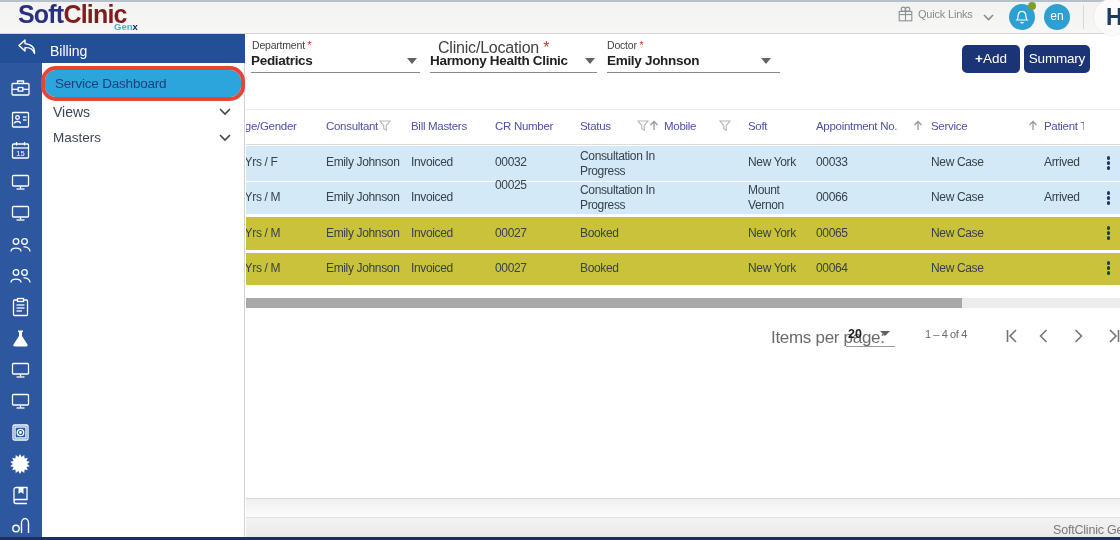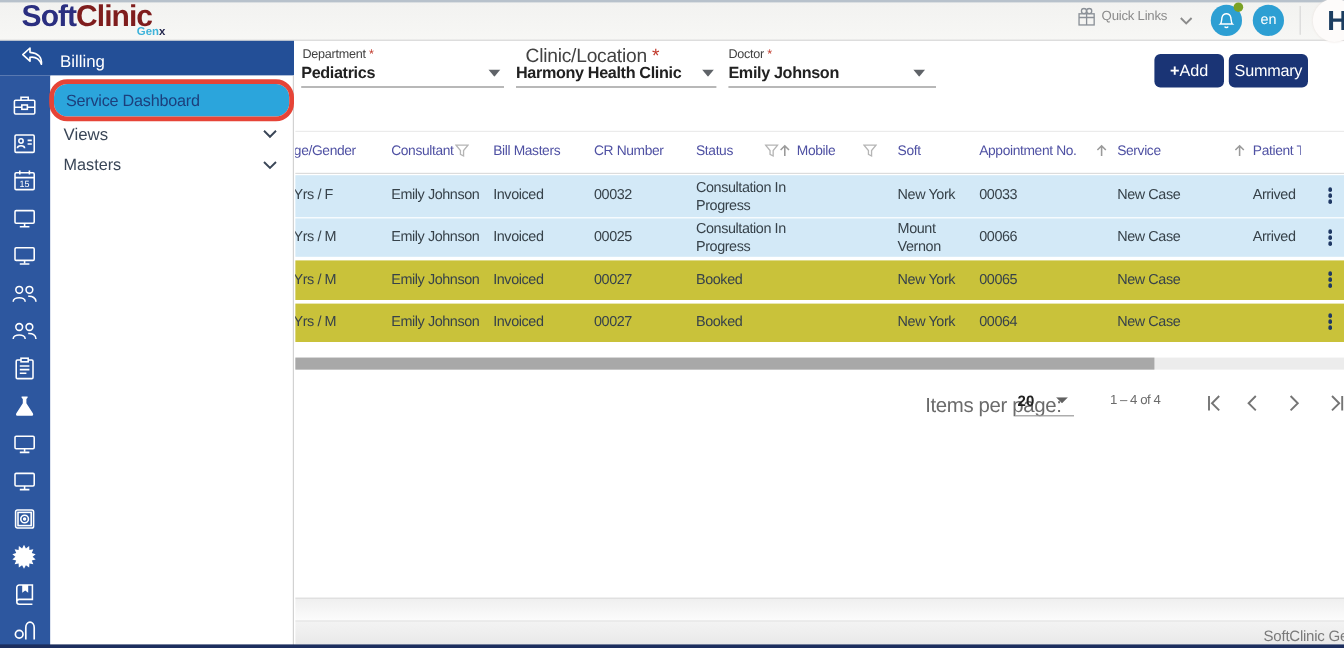--- a/index.html
+++ b/index.html
@@ -263,21 +263,21 @@
     <div class="abs nw cell" style="left:249px;top:121px;">00032</div>
     <div class="abs cell" style="left:334px;top:115px;line-height:14.5px;">Consultation In<br>Progress</div>
     <div class="abs nw cell" style="left:502px;top:121px;">New York</div>
     <div class="abs nw cell" style="left:570px;top:121px;">00033</div>
     <div class="abs nw cell" style="left:685px;top:121px;">New Case</div>
     <div class="abs nw cell" style="left:798px;top:121px;">Arrived</div>
 
     <div class="abs nw cell" style="left:-10.5px;top:156px;">5 Yrs / M</div>
     <div class="abs nw cell" style="left:80px;top:156px;">Emily Johnson</div>
     <div class="abs nw cell" style="left:165px;top:156px;">Invoiced</div>
-    <div class="abs nw cell" style="left:249px;top:156px;">00025</div>
+    <div class="abs nw cell" style="left:249px;top:144px;">00025</div>
     <div class="abs cell" style="left:334px;top:149px;line-height:14.5px;">Consultation In<br>Progress</div>
     <div class="abs cell" style="left:502px;top:149px;line-height:14.5px;">Mount<br>Vernon</div>
     <div class="abs nw cell" style="left:570px;top:156px;">00066</div>
     <div class="abs nw cell" style="left:685px;top:156px;">New Case</div>
     <div class="abs nw cell" style="left:798px;top:156px;">Arrived</div>
 
     <div class="abs nw cell" style="left:-10.5px;top:192px;">5 Yrs / M</div>
     <div class="abs nw cell" style="left:80px;top:192px;">Emily Johnson</div>
     <div class="abs nw cell" style="left:165px;top:192px;">Invoiced</div>
     <div class="abs nw cell" style="left:249px;top:192px;">00027</div>

